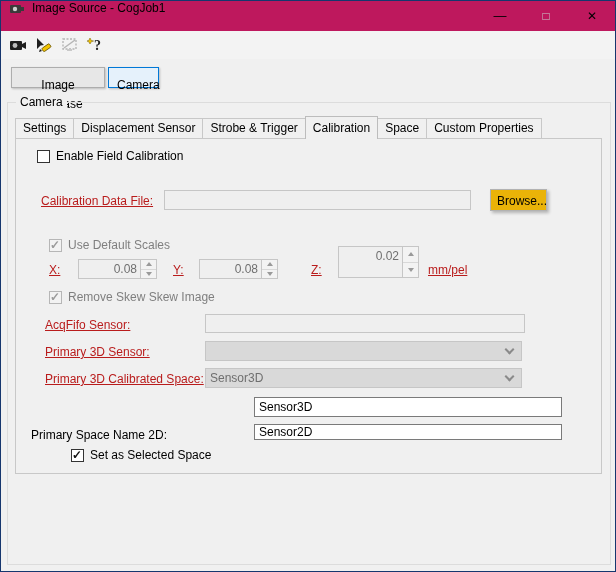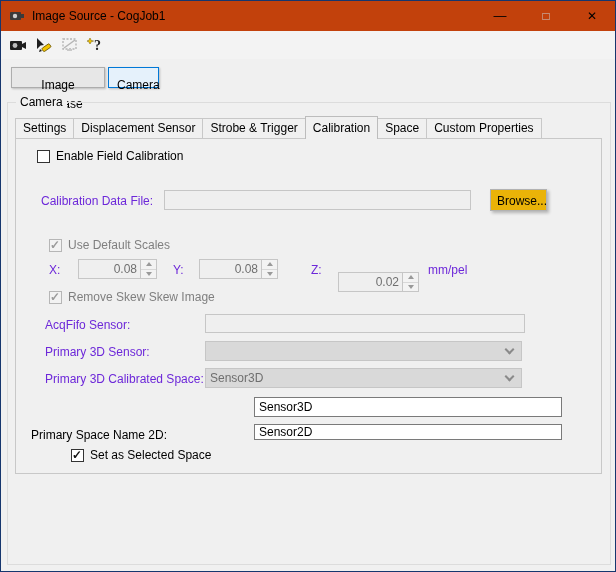--- a/index.html
+++ b/index.html
@@ -2,21 +2,21 @@
 <html><head>
 <meta charset="utf-8">
 <style>
   html,body{margin:0;padding:0;background:#cfcfcf;}
   .window{
     position:relative;width:616px;height:572px;box-sizing:border-box;
     border:1px solid #16366e;background:#f0f0f0;overflow:hidden;
     font-family:"Liberation Sans",sans-serif;font-size:12px;color:#000;
   }
   
-  .titlebar{position:absolute;left:0;top:0;right:0;height:30px;background:#c2410c;display:flex;align-items:center;}
+  .titlebar{position:absolute;left:0;top:0;right:0;height:30px;background:#be185d;display:flex;}
   .app-icon{margin-left:8px;width:16px;height:16px;display:inline-block;}
   .title{margin-left:7px;}
   .win-controls{position:absolute;right:0;top:0;height:30px;display:flex;}
   .win-btn{width:46px;height:30px;display:flex;align-items:center;justify-content:center;cursor:default;}
   .min-glyph{color:#000;font-size:13px;line-height:10px;}
   .max-glyph{color:#c9c9c9;font-size:12px;}
   .close-glyph{color:#000;font-size:12px;}
   
   .toolbar{position:absolute;left:0;top:30px;right:0;height:28px;background:#f3f3f3;display:flex;align-items:center;padding-left:5px;}
   .tool-btn{width:24px;height:24px;display:flex;align-items:center;justify-content:center;margin-right:2px;}
@@ -30,21 +30,21 @@
   .group-label{position:absolute;top:-8px;left:8px;background:#f0f0f0;padding:0 4px;line-height:14px;}
   .group-label.disabled{color:#7f7f7f;}
   
   .tabs{position:absolute;left:14px;top:114px;height:23px;display:flex;align-items:flex-end;z-index:3;}
   .tab{box-sizing:border-box;height:20px;line-height:19px;padding:0 7px;background:#f0f0f0;
        border:1px solid #c8c8c8;border-bottom:none;margin-right:-1px;white-space:nowrap;}
   .tab.active{height:23px;line-height:22px;position:relative;z-index:4;border-color:#bcbcbc;margin-bottom:-1px;background:#f0f0f0;}
   .tab-page{position:absolute;left:14px;top:137px;width:587px;height:336px;box-sizing:border-box;border:1px solid #c8c8c8;background:#f0f0f0;z-index:1;}
   
   .lbl{position:absolute;line-height:14px;white-space:nowrap;z-index:2;}
-  .lbl.disabled{color:#6d28d9;}
+  .lbl.disabled{color:#b91c1c;text-decoration:underline;}
   .chk{position:absolute;display:flex;align-items:center;z-index:2;cursor:default;}
   .chk .box{width:13px;height:13px;box-sizing:border-box;background:#fff;border:1px solid #333;position:relative;flex:none;}
   .chk .txt{margin-left:6px;line-height:14px;white-space:nowrap;}
   .chk.checked .box::after{content:"\2713";position:absolute;left:0px;top:-2px;font-size:12px;font-weight:bold;color:#111;}
   .chk.disabled .box{background:#f2f2f2;border-color:#b6b6b6;}
   .chk.disabled.checked .box::after{color:#9a9a9a;}
   .chk.disabled .txt{color:#7f7f7f;}
   .textbox{position:absolute;box-sizing:border-box;border:1px solid #7a7a7a;background:#fff;
            font-family:"Liberation Sans",sans-serif;font-size:12px;padding:0 4px;z-index:2;}
   .textbox.disabled{background:#efefef;border-color:#c6c6c6;color:#7f7f7f;}
@@ -176,21 +176,21 @@
       <span class="spin-up">
           <span class="arr-up"></span>
         </span>
       <span class="spin-down">
           <span class="arr-down"></span>
         </span>
     </span>
   </div>
 
   <span class="lbl disabled" style="left:310px;top:262px;">Z:</span>
-  <div class="spinner" style="left:337px;top:271px;width:81px;height:20px;">
+  <div class="spinner" style="left:337px;top:245px;width:81px;height:32px;">
     <span class="spin-value">0.02</span>
     <span class="spin-buttons">
       <span class="spin-up">
           <span class="arr-up"></span>
         </span>
       <span class="spin-down">
           <span class="arr-down"></span>
         </span>
     </span>
   </div>

